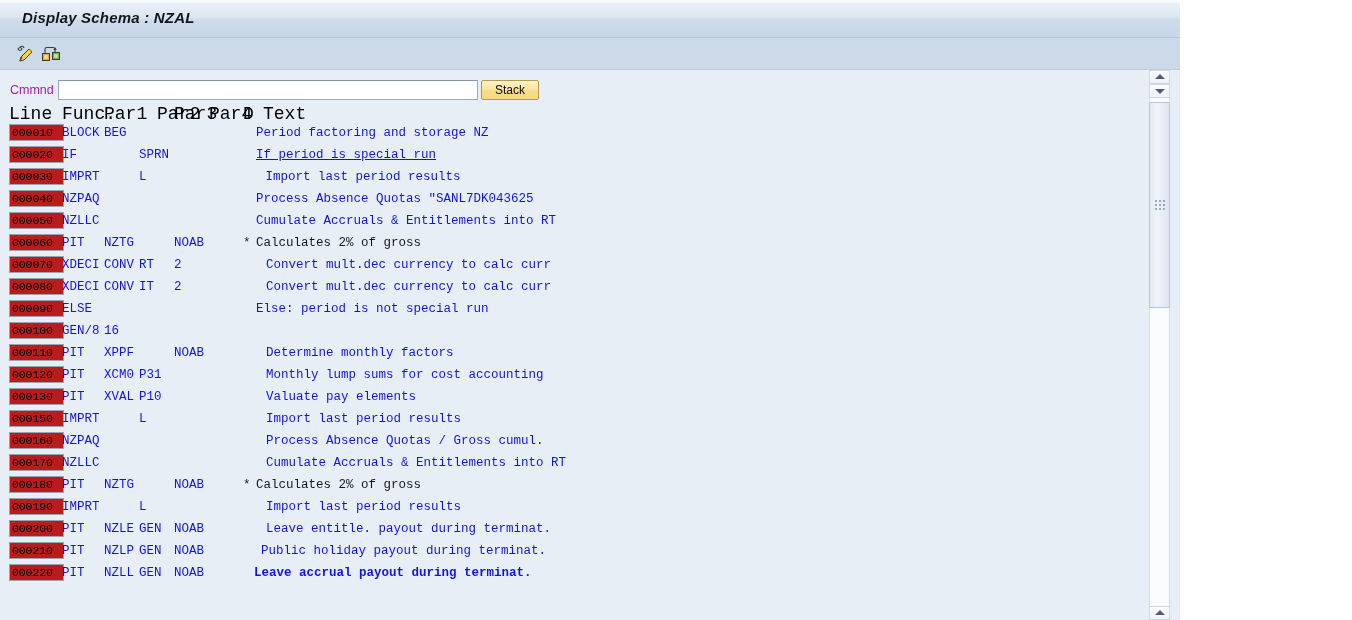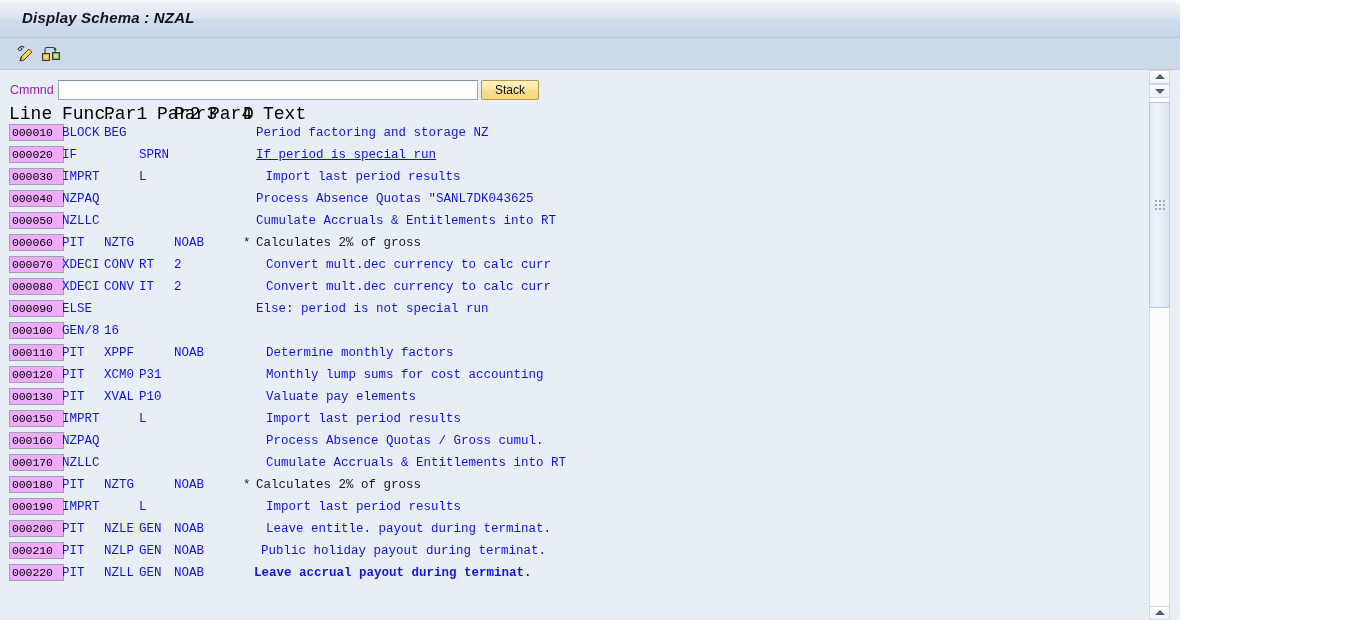--- a/index.html
+++ b/index.html
@@ -176,21 +176,21 @@
     white-space: pre;
   }
   .row .lineno {
     position: absolute;
     left: 9px;
     top: 2px;
     width: 55px;
     height: 17px;
     box-sizing: border-box;
     border: 1px solid #9aa3ae;
-    background: #f0abfc;
+    background: #b91c1c;
     color: #000000;
     font-family: "Liberation Mono", monospace;
     font-size: 11.5px;
     line-height: 15px;
     text-align: left;
     padding-left: 2px;
     letter-spacing: -0.1px;
   }
   .row .c { position: absolute; top: 4px; white-space: pre; }
   .col-func { left: 62px; }

